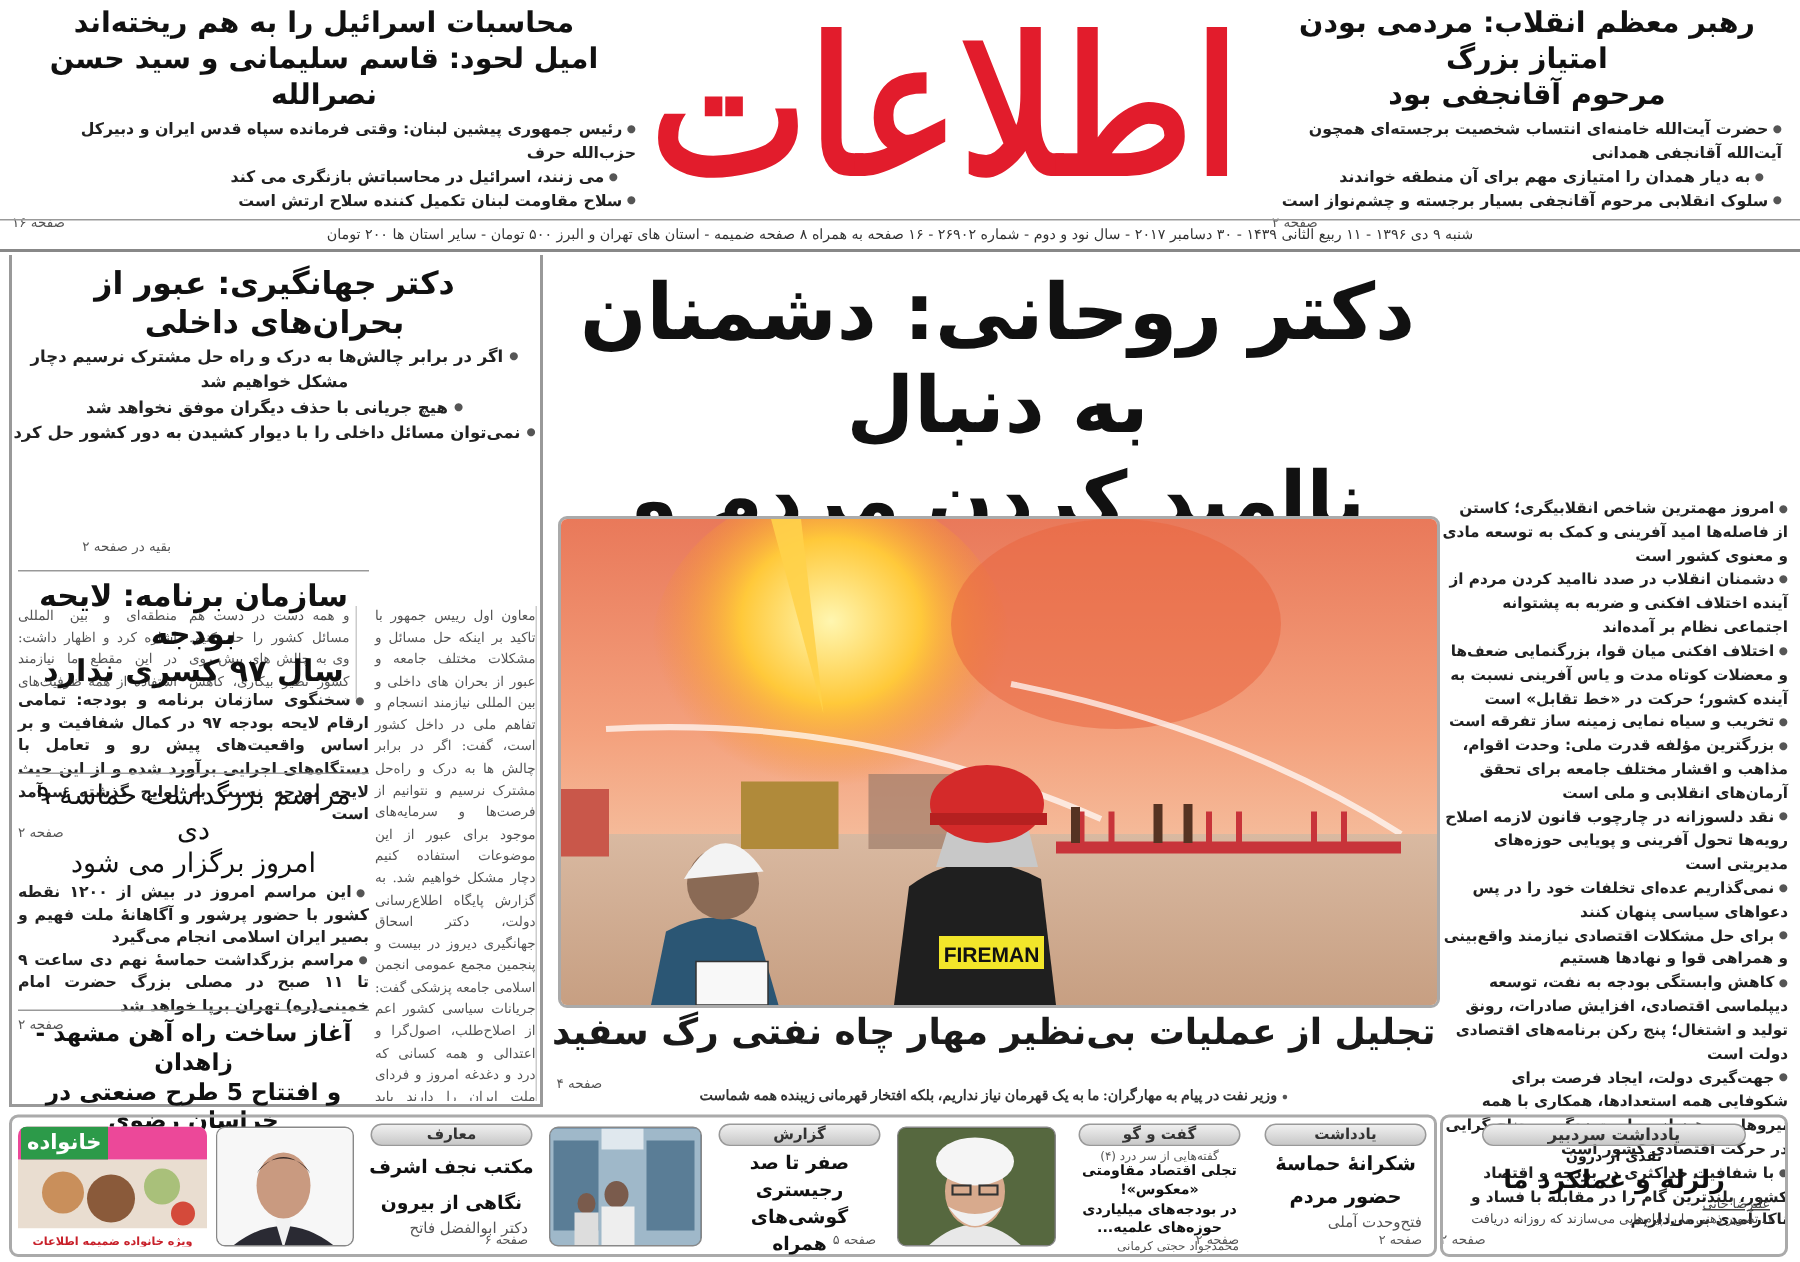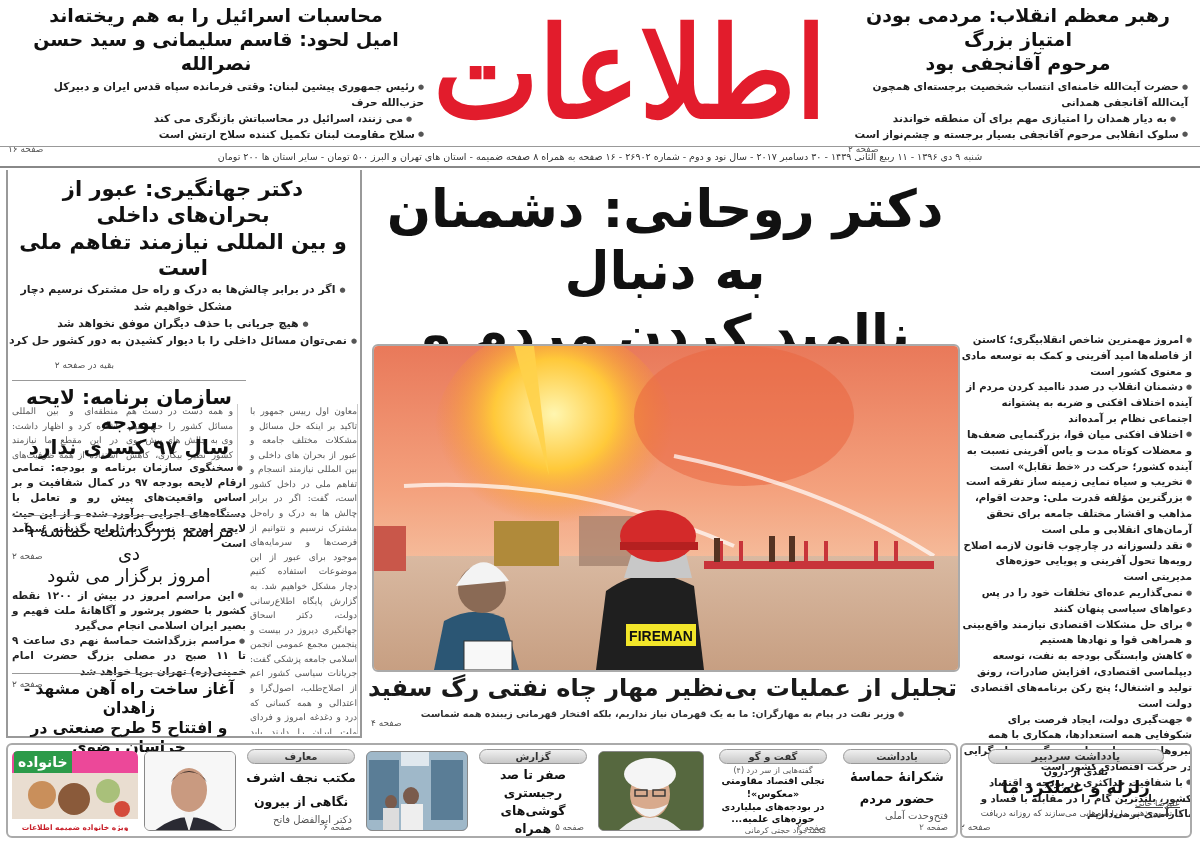--- a/index.html
+++ b/index.html
@@ -31,21 +31,21 @@
 
   
   #right-col { right: 8px; top: 332px; width: 232px; height: 406px; }
   #right-col .bul { font-size: 10.2px; line-height: 1.55; }
 
   
   #photo { left: 372px; top: 344px; width: 588px; height: 328px; border: 2px solid #aaa; border-radius: 6px; overflow: hidden; }
   #photo svg { display: block; }
   #photo-caption { left: 365px; top: 674px; width: 595px; }
   #photo-caption .t { font-size: 24px; font-weight: bold; text-align: center; }
-  #photo-caption .s { font-size: 9.5px; font-weight: bold; text-align: center; margin-top: 5px; color: #333; }
+  #photo-caption .s { font-size: 9.5px; font-weight: bold; text-align: center; margin-top: 23px; color: #333; font-family: Liberation Serif, serif; }
   #photo-caption .pg { position: absolute; left: 6px; top: 44px; }
 
   
   #left-col { left: 6px; top: 170px; width: 356px; height: 568px; border: 2px solid #999; border-top: none; }
   #jahangiri { position: absolute; left: 0; top: 6px; width: 350px; }
   #jahangiri .hl { font-size: 21px; }
   #jahangiri .bul { text-align: center; font-size: 11px; line-height: 1.55; }
   #jahangiri .bul::before { margin-left: 4px; }
   .col-right { position: absolute; right: 0; top: 160px; width: 112px; border-right: 1px solid #ccc; }
 
@@ -189,21 +189,20 @@
 <div id="photo-caption" class="abs">
   <div class="t">تجلیل از عملیات بی‌نظیر مهار چاه نفتی رگ سفید</div>
   <div class="s bul" style="text-align:center;">وزیر نفت در پیام به مهارگران: ما به یک قهرمان نیاز نداریم، بلکه افتخار قهرمانی زیبنده همه شماست</div>
   <div class="pg">صفحه ۴</div>
 </div>
 
 <div id="left-col" class="abs">
   <div id="jahangiri">
     <div class="hl">
       <div>دکتر جهانگیری: عبور از بحران‌های داخلی</div>
-      <div>و بین المللی نیازمند تفاهم ملی است</div>
     </div>
     <div class="bul">اگر در برابر چالش‌ها به درک و راه حل مشترک نرسیم دچار مشکل خواهیم شد</div>
     <div class="bul">هیچ جریانی با حذف دیگران موفق نخواهد شد</div>
     <div class="bul">نمی‌توان مسائل داخلی را با دیوار کشیدن به دور کشور حل کرد</div>
   </div>
 
   <div class="col-right body-txt" style="top:234px; right:2px; width:112px; height:330px; overflow:hidden; padding-left:4px;">معاون اول رییس جمهور با تاکید بر اینکه حل مسائل و مشکلات مختلف جامعه و عبور از بحران های داخلی و بین المللی نیازمند انسجام و تفاهم ملی در داخل کشور است، گفت: اگر در برابر چالش ها به درک و راه‌حل مشترک نرسیم و نتوانیم از فرصت‌ها و سرمایه‌های موجود برای عبور از این موضوعات استفاده کنیم دچار مشکل خواهیم شد. به گزارش پایگاه اطلاع‌رسانی دولت، دکتر اسحاق جهانگیری دیروز در بیست و پنجمین مجمع عمومی انجمن اسلامی جامعه پزشکی گفت: جریانات سیاسی کشور اعم از اصلاح‌طلب، اصول‌گرا و اعتدالی و همه کسانی که درد و دغدغه امروز و فردای ملت ایران را دارند باید بدانند تنها در کنار هم می توانند مسائل را مرتفع کنند و هیچ جریانی نمی تواند با حذف دیگران موفق باشد. معاون اول رییس جمهور تصریح کرد: باید هشدارها و رهنمودهای رهبر معظم انقلاب، نتایج مطالعات پایش های ملی و اظهار نگرانی شخصیت‌های دلسوز کشور را جدی بگیریم</div>
   <div class="body-txt abs" style="top:234px; right:122px; width:112px; height:62px; overflow:hidden; border-right:1px solid #ccc; padding-right:4px;">و همه دست در دست هم مسائل کشور را حل کنیم. وی به چالش های پیش روی کشور نظیر بیکاری، کاهش قدرت خرید و رفاه مردم، تهدیدهای</div>
   <div class="body-txt abs" style="top:234px; right:242px; width:106px; height:56px; overflow:hidden;">منطقه‌ای و بین المللی اشاره کرد و اظهار داشت: در این مقطع ما نیازمند استفاده از همه ظرفیت‌های مادی و معنوی کشور هستیم.</div>
   <div class="pg abs" style="top:218px; left:6px; top:218px;"></div>

